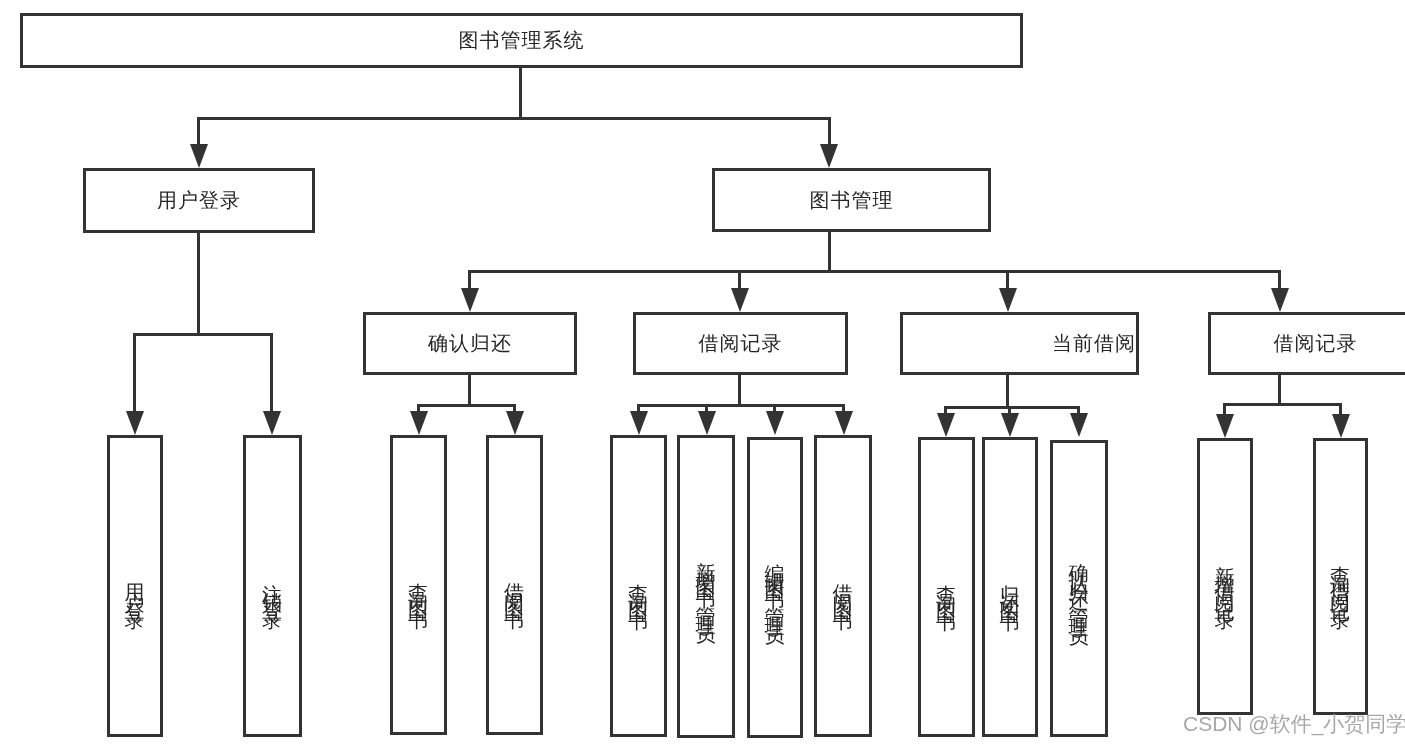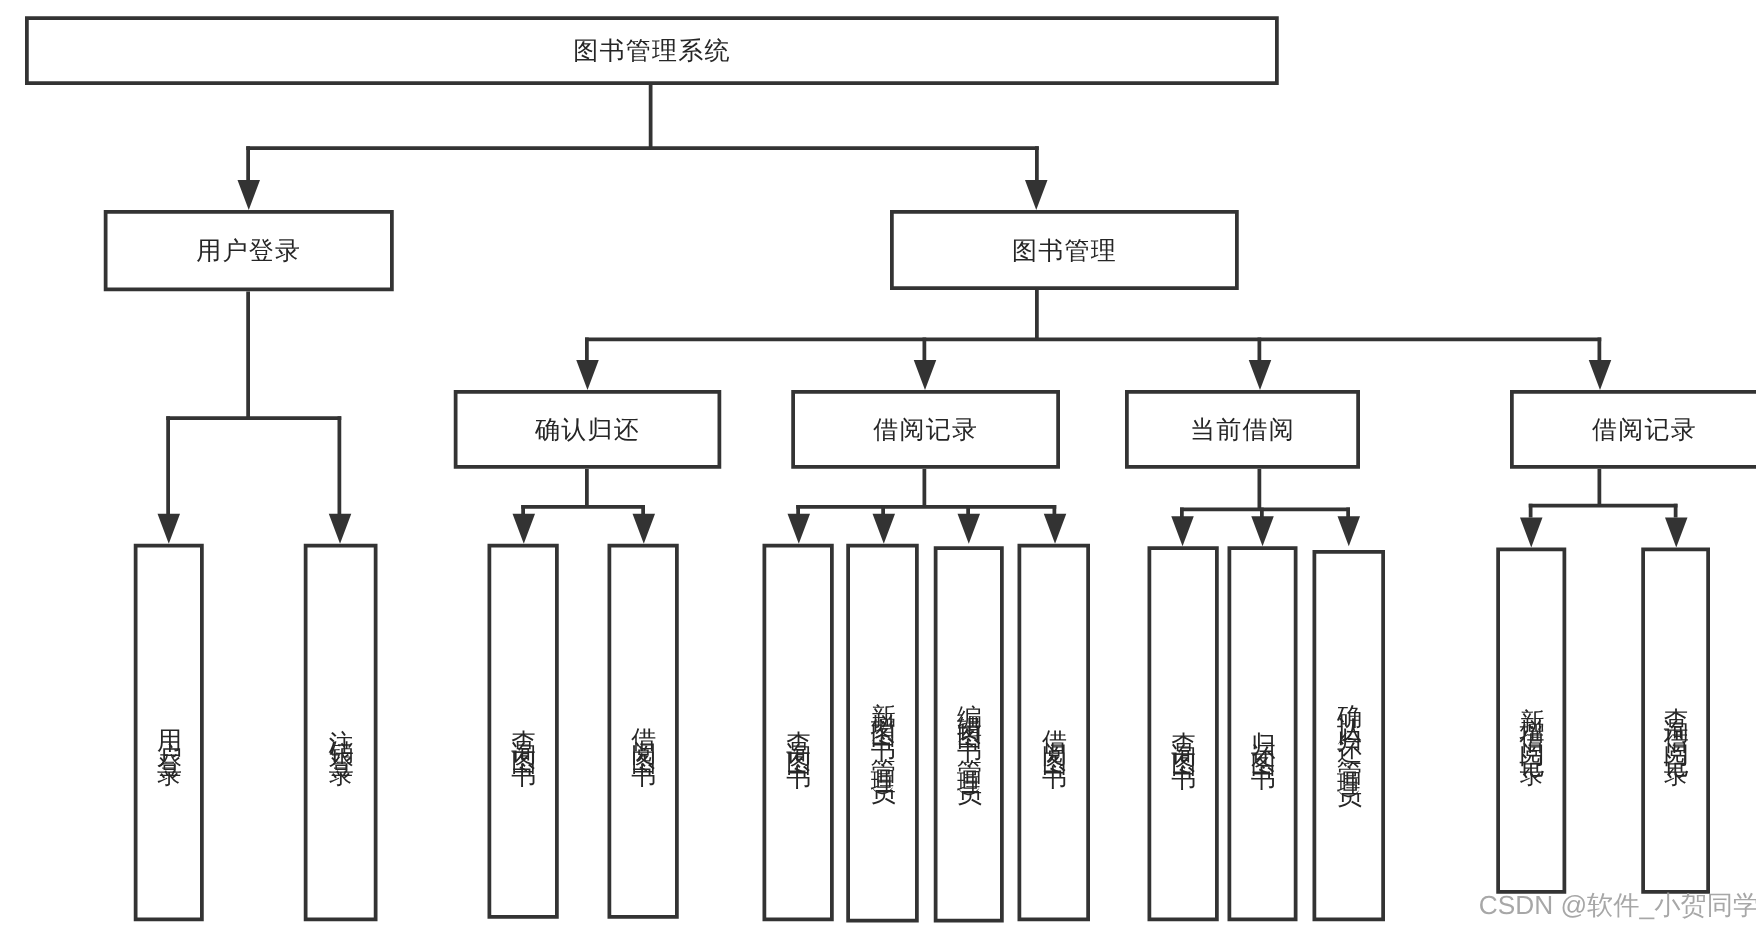--- a/index.html
+++ b/index.html
@@ -105,21 +105,21 @@
   <div class="ah" style="left:999px;top:288px;"></div>
   <div class="vl" style="left:1278px;top:270px;width:3px;height:22px;"></div>
   <div class="ah" style="left:1271px;top:288px;"></div>
 
   <div class="box" style="left:363px;top:312px;width:214px;height:63px;">
     <span>确认归还</span>
   </div>
   <div class="box" style="left:633px;top:312px;width:215px;height:63px;">
     <span>借阅记录</span>
   </div>
-  <div class="box" style="left:900px;top:312px;width:188px;height:63px;">
+  <div class="box" style="left:900px;top:312px;width:239px;height:63px;justify-content:flex-end;">
     <span>当前借阅</span>
   </div>
   <div class="box" style="left:1208px;top:312px;width:215px;height:63px;">
     <span>借阅记录</span>
   </div>
 
   <div class="vl" style="left:468px;top:375px;width:3px;height:31px;"></div>
   <div class="hl" style="left:417px;top:404px;width:99px;height:3px;"></div>
   <div class="vl" style="left:417px;top:404px;width:3px;height:9px;"></div>
   <div class="ah" style="left:410px;top:411px;"></div>

